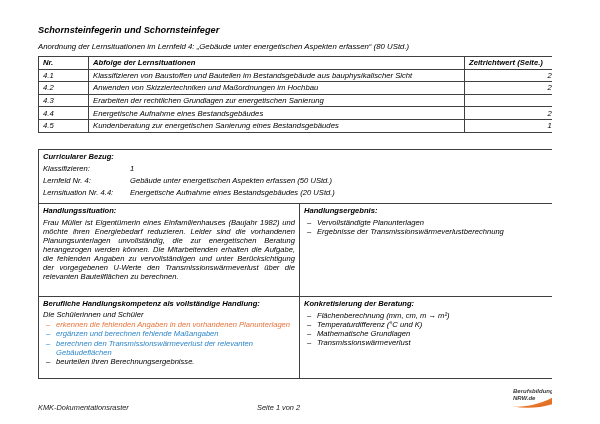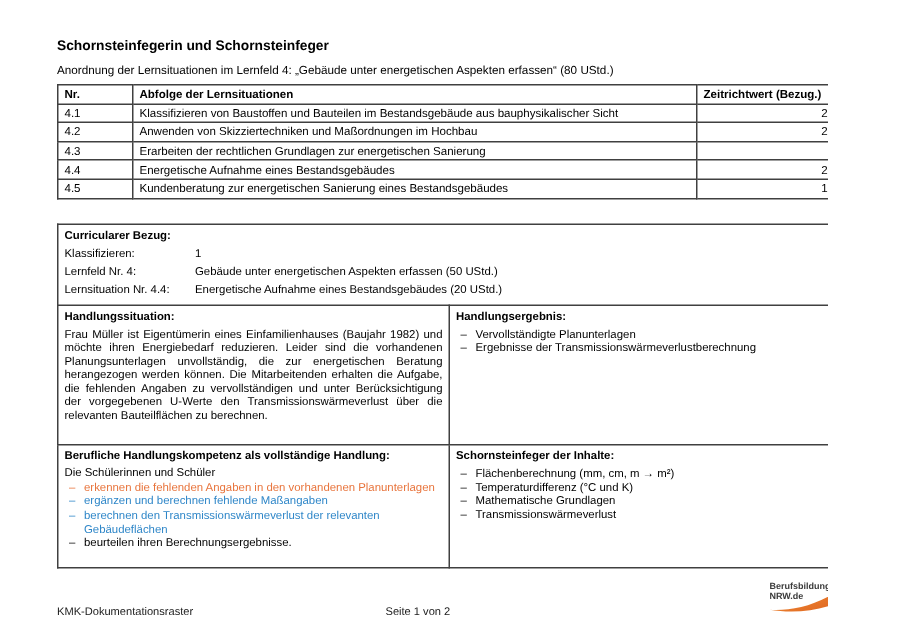--- a/index.html
+++ b/index.html
@@ -1,18 +1,18 @@
 <!DOCTYPE html>
 <html lang="de"><head>
 <meta charset="utf-8">
 <style>
   * { margin:0; padding:0; box-sizing:border-box; }
   html,body { width:600px; height:424px; background:#ffffff; }
   body { font-family:"Liberation Sans", sans-serif; color:#000; -webkit-hyphens:auto; hyphens:auto; }
-  .page { position:relative; width:552px; height:424px; background:#fff; overflow:hidden; }
+  .page { position:relative; width:552px; height:424px; background:#fff; overflow:hidden;font-style:italic; }
 
   .doc-title { position:absolute; left:38px; top:25px; font-size:9.2px; font-weight:bold; }
   .doc-subtitle { position:absolute; left:38px; top:42px; font-size:7.8px; }
 
   table { border-collapse:collapse; }
   .ls-table { position:absolute; left:38px; top:56px; width:523px; font-size:7.7px; table-layout:fixed; }
   .ls-table th, .ls-table td { border:1px solid #404040; padding:0 4px; height:12.6px; text-align:left; vertical-align:middle; overflow:hidden; white-space:nowrap; }
   .ls-table th { font-weight:bold; }
   .col-nr { width:50px; }
   .col-zeit { width:96px; }
@@ -49,21 +49,21 @@
 <div class="page">
 
   <div class="doc-title">Schornsteinfegerin und Schornsteinfeger</div>
   <div class="doc-subtitle">Anordnung der Lernsituationen im Lernfeld 4: „Gebäude unter energetischen Aspekten erfassen“ (80 UStd.)</div>
 
   <table class="ls-table">
     <thead>
       <tr>
         <th class="col-nr">Nr.</th>
         <th>Abfolge der Lernsituationen</th>
-        <th class="col-zeit">Zeitrichtwert (Bezug.)</th>
+        <th class="col-zeit">Zeitrichtwert (Seite.)</th>
       </tr>
     </thead>
     <tbody>
       <tr>
         <td>4.1</td>
         <td>Klassifizieren von Baustoffen und Bauteilen im Bestandsgebäude aus bauphysikalischer Sicht</td>
         <td class="zeit">25</td>
       </tr>
       <tr>
         <td>4.2</td>
@@ -125,21 +125,21 @@
         <div class="cell-heading">Berufliche Handlungskompetenz als vollständige Handlung:</div>
         <div class="intro-line">Die Schülerinnen und Schüler</div>
         <ul class="dash-list">
           <li style="color: rgb(232, 116, 60);">erkennen die fehlenden Angaben in den vorhandenen Planunterlagen</li>
           <li style="color: rgb(46, 134, 200);">ergänzen und berechnen fehlende Maßangaben</li>
           <li style="color: rgb(46, 134, 200);">berechnen den Transmissionswärmeverlust der relevanten Gebäudeflächen</li>
           <li style="color: rgb(0, 0, 0);">beurteilen ihren Berechnungsergebnisse.</li>
         </ul>
       </td>
       <td class="col-right">
-        <div class="cell-heading">Schornsteinfeger der Inhalte:</div>
+        <div class="cell-heading">Konkretisierung der Beratung:</div>
         <ul class="dash-list">
           <li>Flächenberechnung (mm, cm, m → m²)</li>
           <li>Temperaturdifferenz (°C und K)</li>
           <li>Mathematische Grundlagen</li>
           <li>Transmissionswärmeverlust</li>
         </ul>
       </td>
     </tr>
   </tbody>
     </table>

